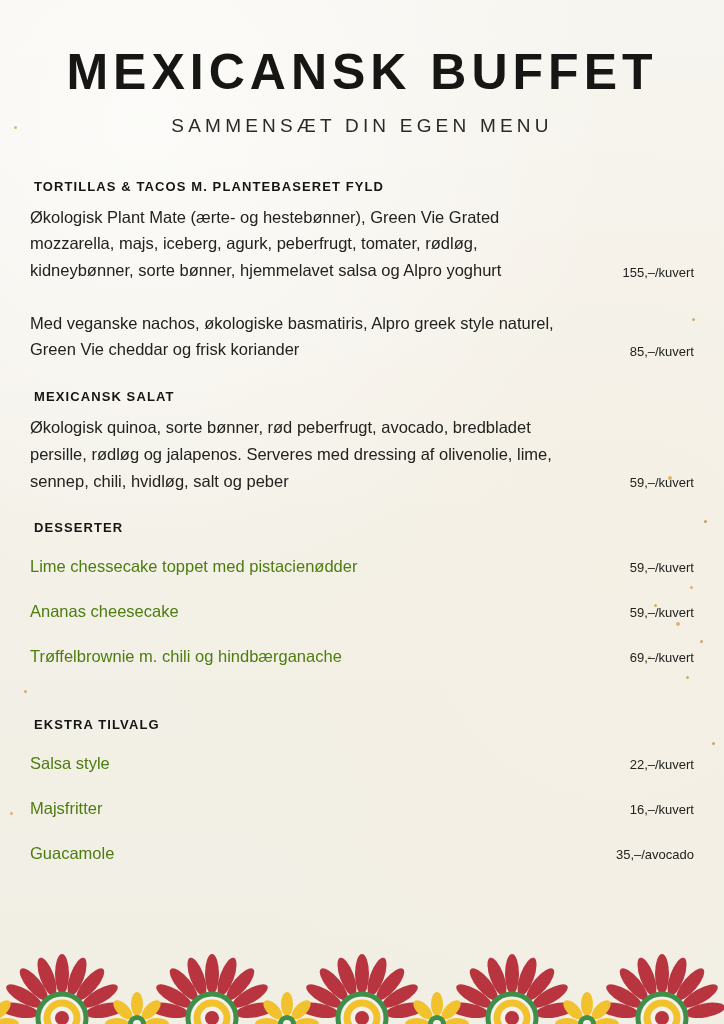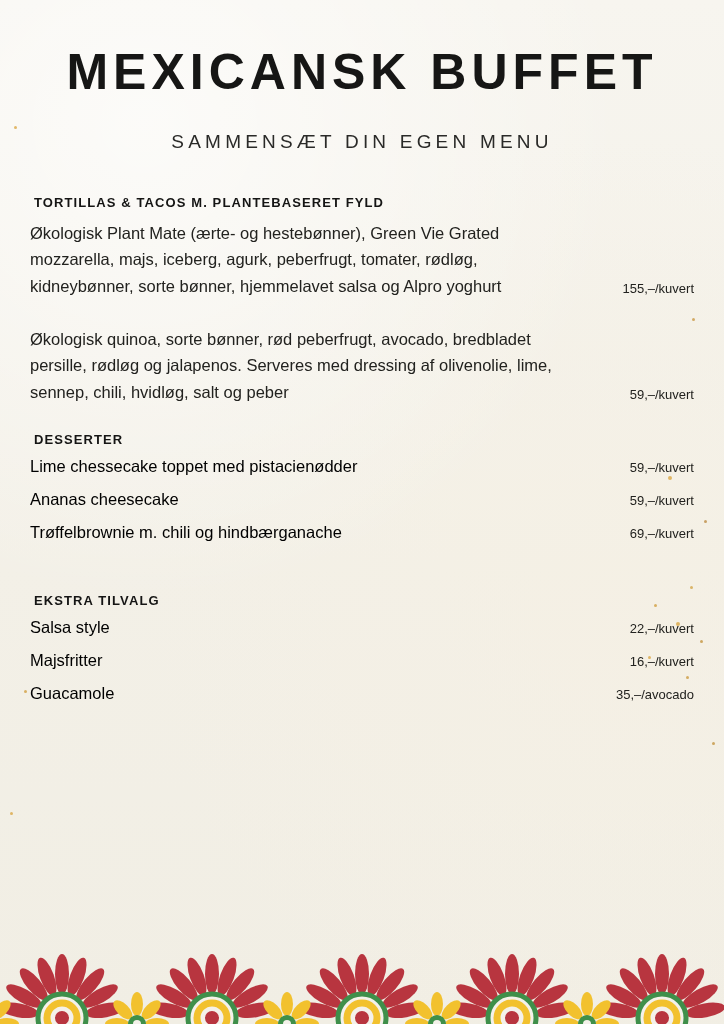--- a/index.html
+++ b/index.html
@@ -45,21 +45,21 @@
   }
   .title {
     font-size: 50px;
     letter-spacing: 5px;
     font-weight: 700;
     line-height: 1.05;
     margin: 0;
     color: #161615;
   }
   .subtitle {
-    margin: 32px 0 0 0;
+    margin: 16px 0 0 0;
     font-size: 19px;
     letter-spacing: 4.2px;
     font-weight: 400;
     color: #2a2a28;
   }
 
   .menu {
     margin-top: 42px;
   }
   .section {
@@ -96,21 +96,22 @@
   }
   .item-row {
     display: flex;
     align-items: baseline;
     justify-content: space-between;
     gap: 18px;
     margin-bottom: 11px;
   }
   .item-name {
     font-size: 16.5px;
-    color: #000000;
+    color: #4d7c0f;
+    margin-top: 12px;
   }
   .spacer-lg { height: 22px; }
 
   
   .border-strip {
     position: absolute;
     left: 0;
     bottom: 0;
     width: 724px;
     height: 86px;
@@ -147,23 +148,28 @@
 
     <div class="section">
       <h2 class="section-title">TORTILLAS &amp; TACOS M. PLANTEBASERET FYLD</h2>
       <div class="row">
         <p class="desc">Økologisk Plant Mate (ærte- og hestebønner), Green Vie Grated mozzarella, majs, iceberg, agurk, peberfrugt, tomater, rødløg, kidneybønner, sorte bønner, hjemmelavet salsa og Alpro yoghurt</p>
         <div class="price">155,–/kuvert</div>
       </div>
     </div>
 
     <div class="section">
-    </div>
-
-    <div class="section">
+      <div class="row">
+        <p class="desc">Med veganske nachos, økologiske basmatiris, Alpro greek style naturel, Green Vie cheddar og frisk koriander</p>
+        <div class="price">85,–/kuvert</div>
+      </div>
+    </div>
+
+    <div class="section">
+      <h2 class="section-title">MEXICANSK SALAT</h2>
       <div class="row">
         <p class="desc">Økologisk quinoa, sorte bønner, rød peberfrugt, avocado, bredbladet persille, rødløg og jalapenos. Serveres med dressing af olivenolie, lime, sennep, chili, hvidløg, salt og peber</p>
         <div class="price">59,–/kuvert</div>
       </div>
     </div>
 
     <div class="section">
       <h2 class="section-title">DESSERTER</h2>
       <div class="item-row">
         <span class="item-name">Lime chessecake toppet med pistacienødder</span>

